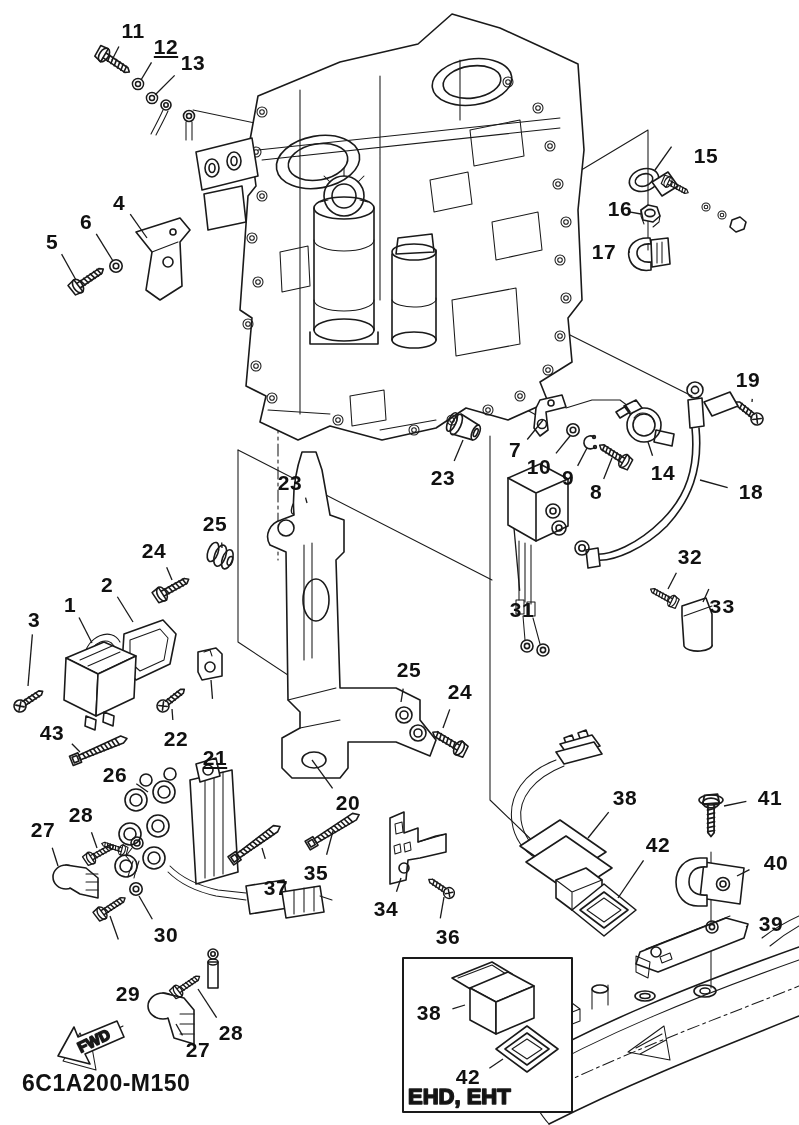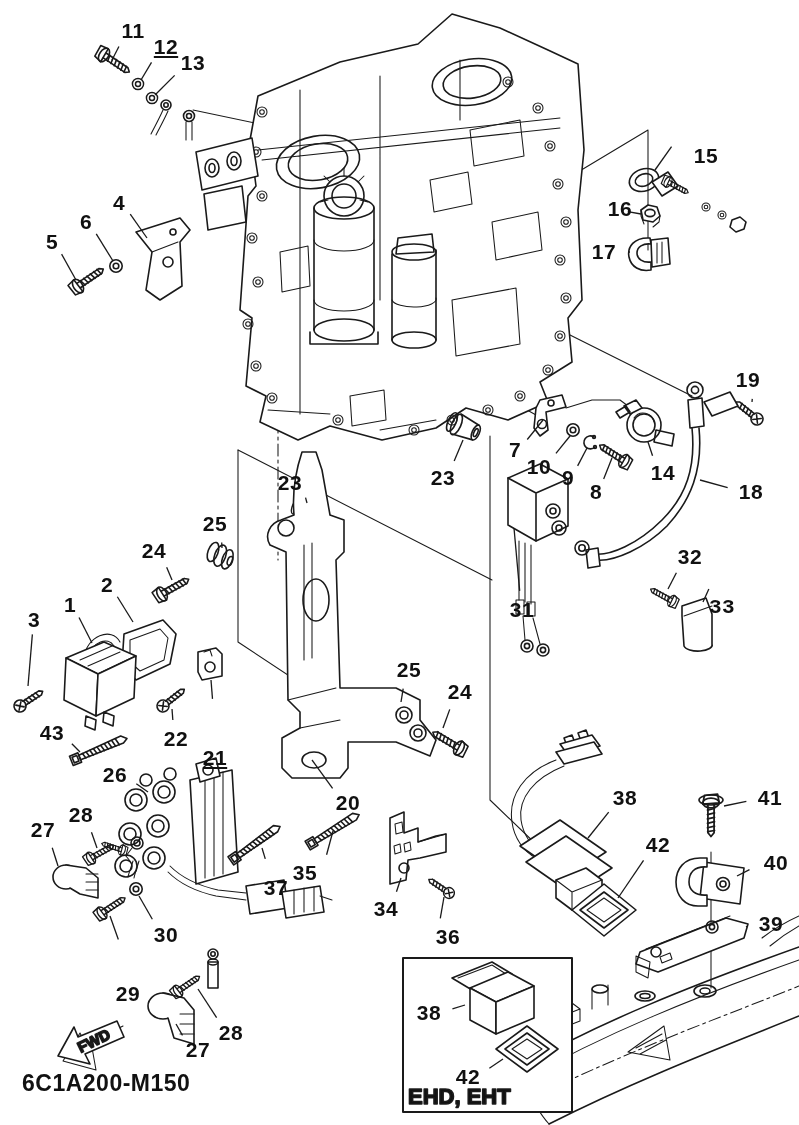--- a/index.html
+++ b/index.html
@@ -577,21 +577,21 @@
       <div class="callout" style="left: 52px; top: 733px;">43</div>
       <div class="callout" style="left: 215px; top: 758px; text-decoration: underline;">21</div>
       <div class="callout" style="left: 176px; top: 739px; text-align: center;">22</div>
       <div class="callout" style="left: 409px; top: 670px;">25</div>
       <div class="callout" style="left: 460px; top: 692px;">24</div>
       <div class="callout" style="left: 348px; top: 803px;">20</div>
       <div class="callout" style="left: 115px; top: 775px;">26</div>
       <div class="callout" style="left: 81px; top: 815px;">28</div>
       <div class="callout" style="left: 43px; top: 830px;">27</div>
       <div class="callout" style="left: 276px; top: 876px; margin-top: 12px;">37</div>
-      <div class="callout" style="left: 305px; top: 873px; text-align: right;">35</div>
+      <div class="callout" style="left: 316px; top: 873px; text-align: right;">35</div>
       <div class="callout" style="left: 386px; top: 909px;">34</div>
       <div class="callout" style="left: 448px; top: 937px;">36</div>
       <div class="callout" style="left: 166px; top: 935px;">30</div>
       <div class="callout" style="left: 128px; top: 994px;">29</div>
       <div class="callout" style="left: 625px; top: 798px;">38</div>
       <div class="callout" style="left: 770px; top: 798px;">41</div>
       <div class="callout" style="left: 658px; top: 845px;">42</div>
       <div class="callout" style="left: 776px; top: 863px;">40</div>
       <div class="callout" style="left: 771px; top: 924px;">39</div>
       <div class="callout" style="left: 231px; top: 1033px;">28</div>

